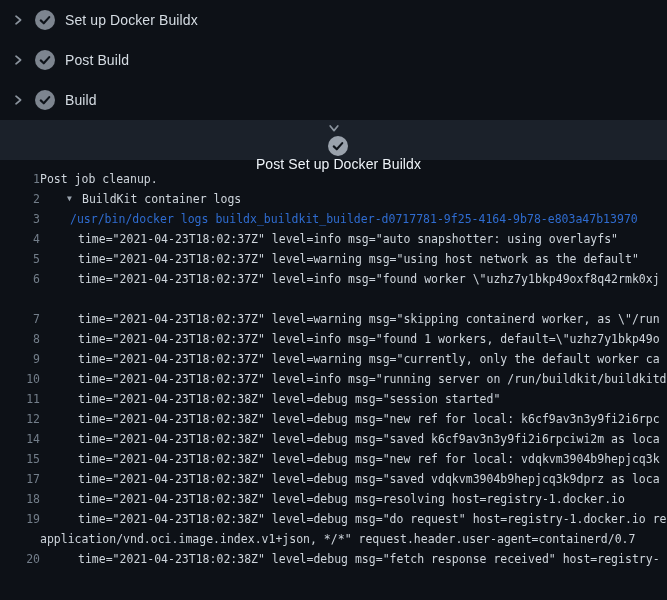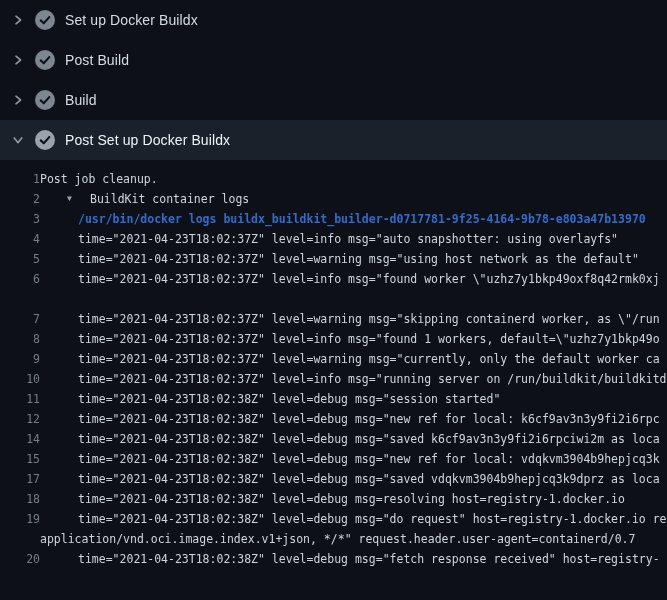--- a/index.html
+++ b/index.html
@@ -7,21 +7,21 @@
     width:667px; height:600px; overflow:hidden;
     background:var(--bg, #0d1117);
     font-family:"Liberation Sans", sans-serif;
   }
   
   .steps { width:100%; }
   .step {
     height:40px; display:flex; align-items:center;
     padding:0 10px; box-sizing:border-box; cursor:pointer;
   }
-  .step.expanded { background:var(--highlight, #1b212a); }
+  .step.expanded { background:var(--highlight, #1b212a);flex-direction:column; }
   .chev { width:16px; height:16px; flex:none; color:#8b949e; }
   .chev.down { transform:rotate(90deg); }
   .check { width:20px; height:20px; flex:none; margin-left:9px; color:#7d858f; }
   .step.expanded .check { color:#9aa2ac; }
   .step-label {
     margin-left:10px; font-size:14px; font-weight:400;
     color:#d5dce3; letter-spacing:0.1px;
   }
   .step.expanded .step-label { color:#eef3f8; }
   
@@ -34,22 +34,22 @@
     height:20px; line-height:20px;
     display:flex; white-space:pre; overflow:hidden;
   }
   .ln {
     width:40px; flex:none; text-align:right;
     color:#737e8a; cursor:pointer;
   }
   .txt { color:#ced5dc; }
   .kind-top  .txt, .kind-cont .txt { }
   .kind-inner .txt { margin-left:38px; }
-  .kind-command .txt { margin-left:38px; color:var(--command-blue, #2f6cd0); font-weight:bold; }
-  .kind-group .txt { margin-left:12px; }
+  .kind-command .txt { margin-left:30px; color:var(--command-blue, #2f6cd0); font-weight:normal; }
+  .kind-group .txt { margin-left:4px; }
   .toggle {
     margin-left:27px; width:11px; flex:none;
     color:#9aa4ae; font-size:8px; line-height:20px;
     cursor:pointer;
   }
 </style>
 </head>
 <body>
 
 <div class="steps">

